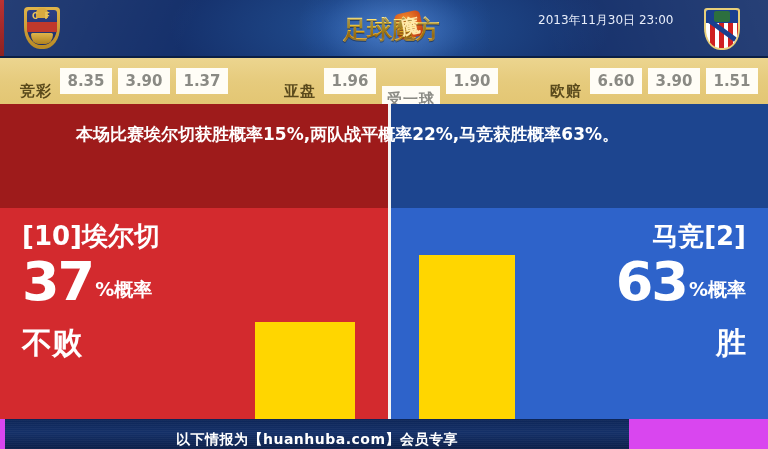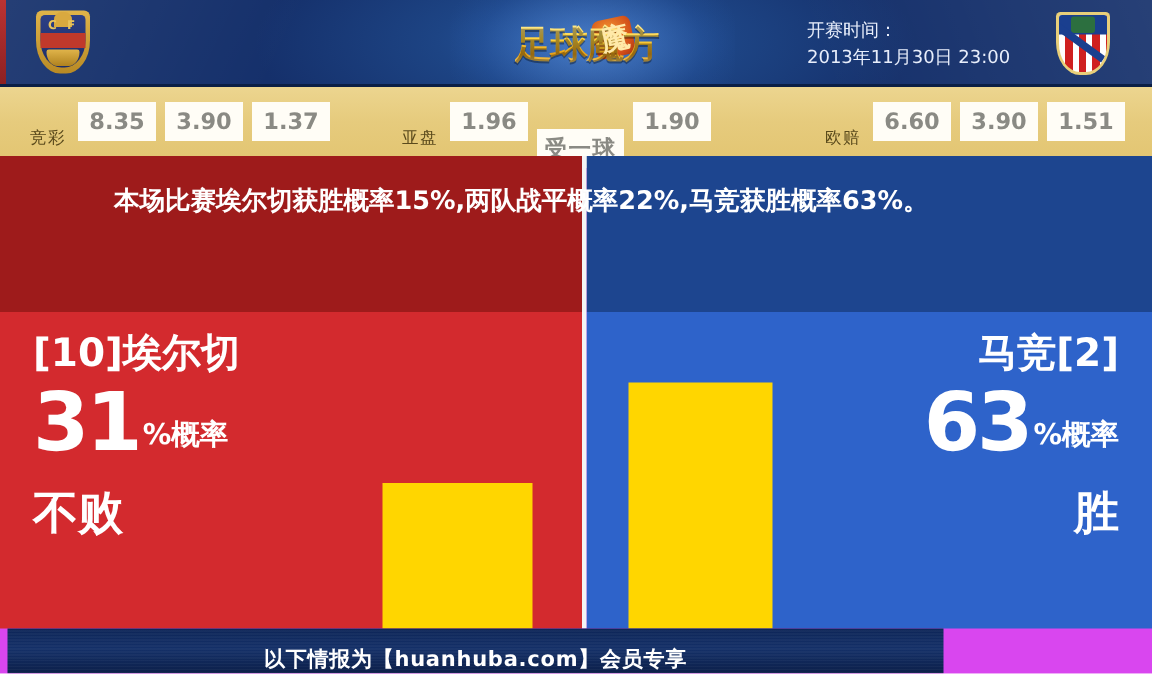--- a/index.html
+++ b/index.html
@@ -221,25 +221,25 @@
     background: linear-gradient(180deg, #ecd58f 0%, #e6cb7d 50%, #e3c673 100%);
     display: flex;
     align-items: center;
   }
   .odds-group {
     display: flex;
     align-items: center;
     position: absolute;
   }
   .odds-group.g1 { left: 20px; }
-  .odds-group.g2 { left: 268px; justify-content: space-between; }
+  .odds-group.g2 { left: 284px; justify-content: space-between; }
   .odds-group.g3 { left: 550px; }
   .odds-label {
-    font-size: 11px;
-    font-weight: normal;
+    font-size: 15px;
+    font-weight: bold;
     color: #5a4a1c;
     margin-right: 8px;
     letter-spacing: 1px;
     margin-top: 20px;
   }
   .odds-cell {
     min-width: 52px;
     height: 26px;
     line-height: 26px;
     background: #fffdf6;
@@ -401,21 +401,20 @@
     </div>
 
 
     <div class="brand-logo">
       <span class="brand-text">足球魔方</span>
       <span class="brand-accent"></span>
       <span class="brand-accent-glyph">魔</span>
     </div>
 
     <div class="kickoff">
-      <div>开赛时间：</div>
       <div>2013年11月30日 23:00</div>
     </div>
 
     <div class="crest crest-right">
       <div class="shield">
         <div class="atm-shield"></div>
         <div class="atm-body">
           <div class="atm-top">
               <div class="atm-bear"></div>
             </div>
@@ -464,21 +463,21 @@
     <div class="panel-right"></div>
 
     <div class="bar bar-left"></div>
     <div class="bar bar-right"></div>
 
     <div class="panel-split"></div>
 
     <div class="team-block team-left">
       <div class="team-name">[10]埃尔切</div>
       <div class="prob-row">
-        <span class="prob-num">31</span><span class="prob-suffix">%概率</span>
+        <span class="prob-num">37</span><span class="prob-suffix">%概率</span>
       </div>
       <div class="outcome">不败</div>
     </div>
 
     <div class="team-block team-right">
       <div class="team-name">马竞[2]</div>
       <div class="prob-row">
         <span class="prob-num">63</span><span class="prob-suffix">%概率</span>
       </div>
       <div class="outcome">胜</div>

